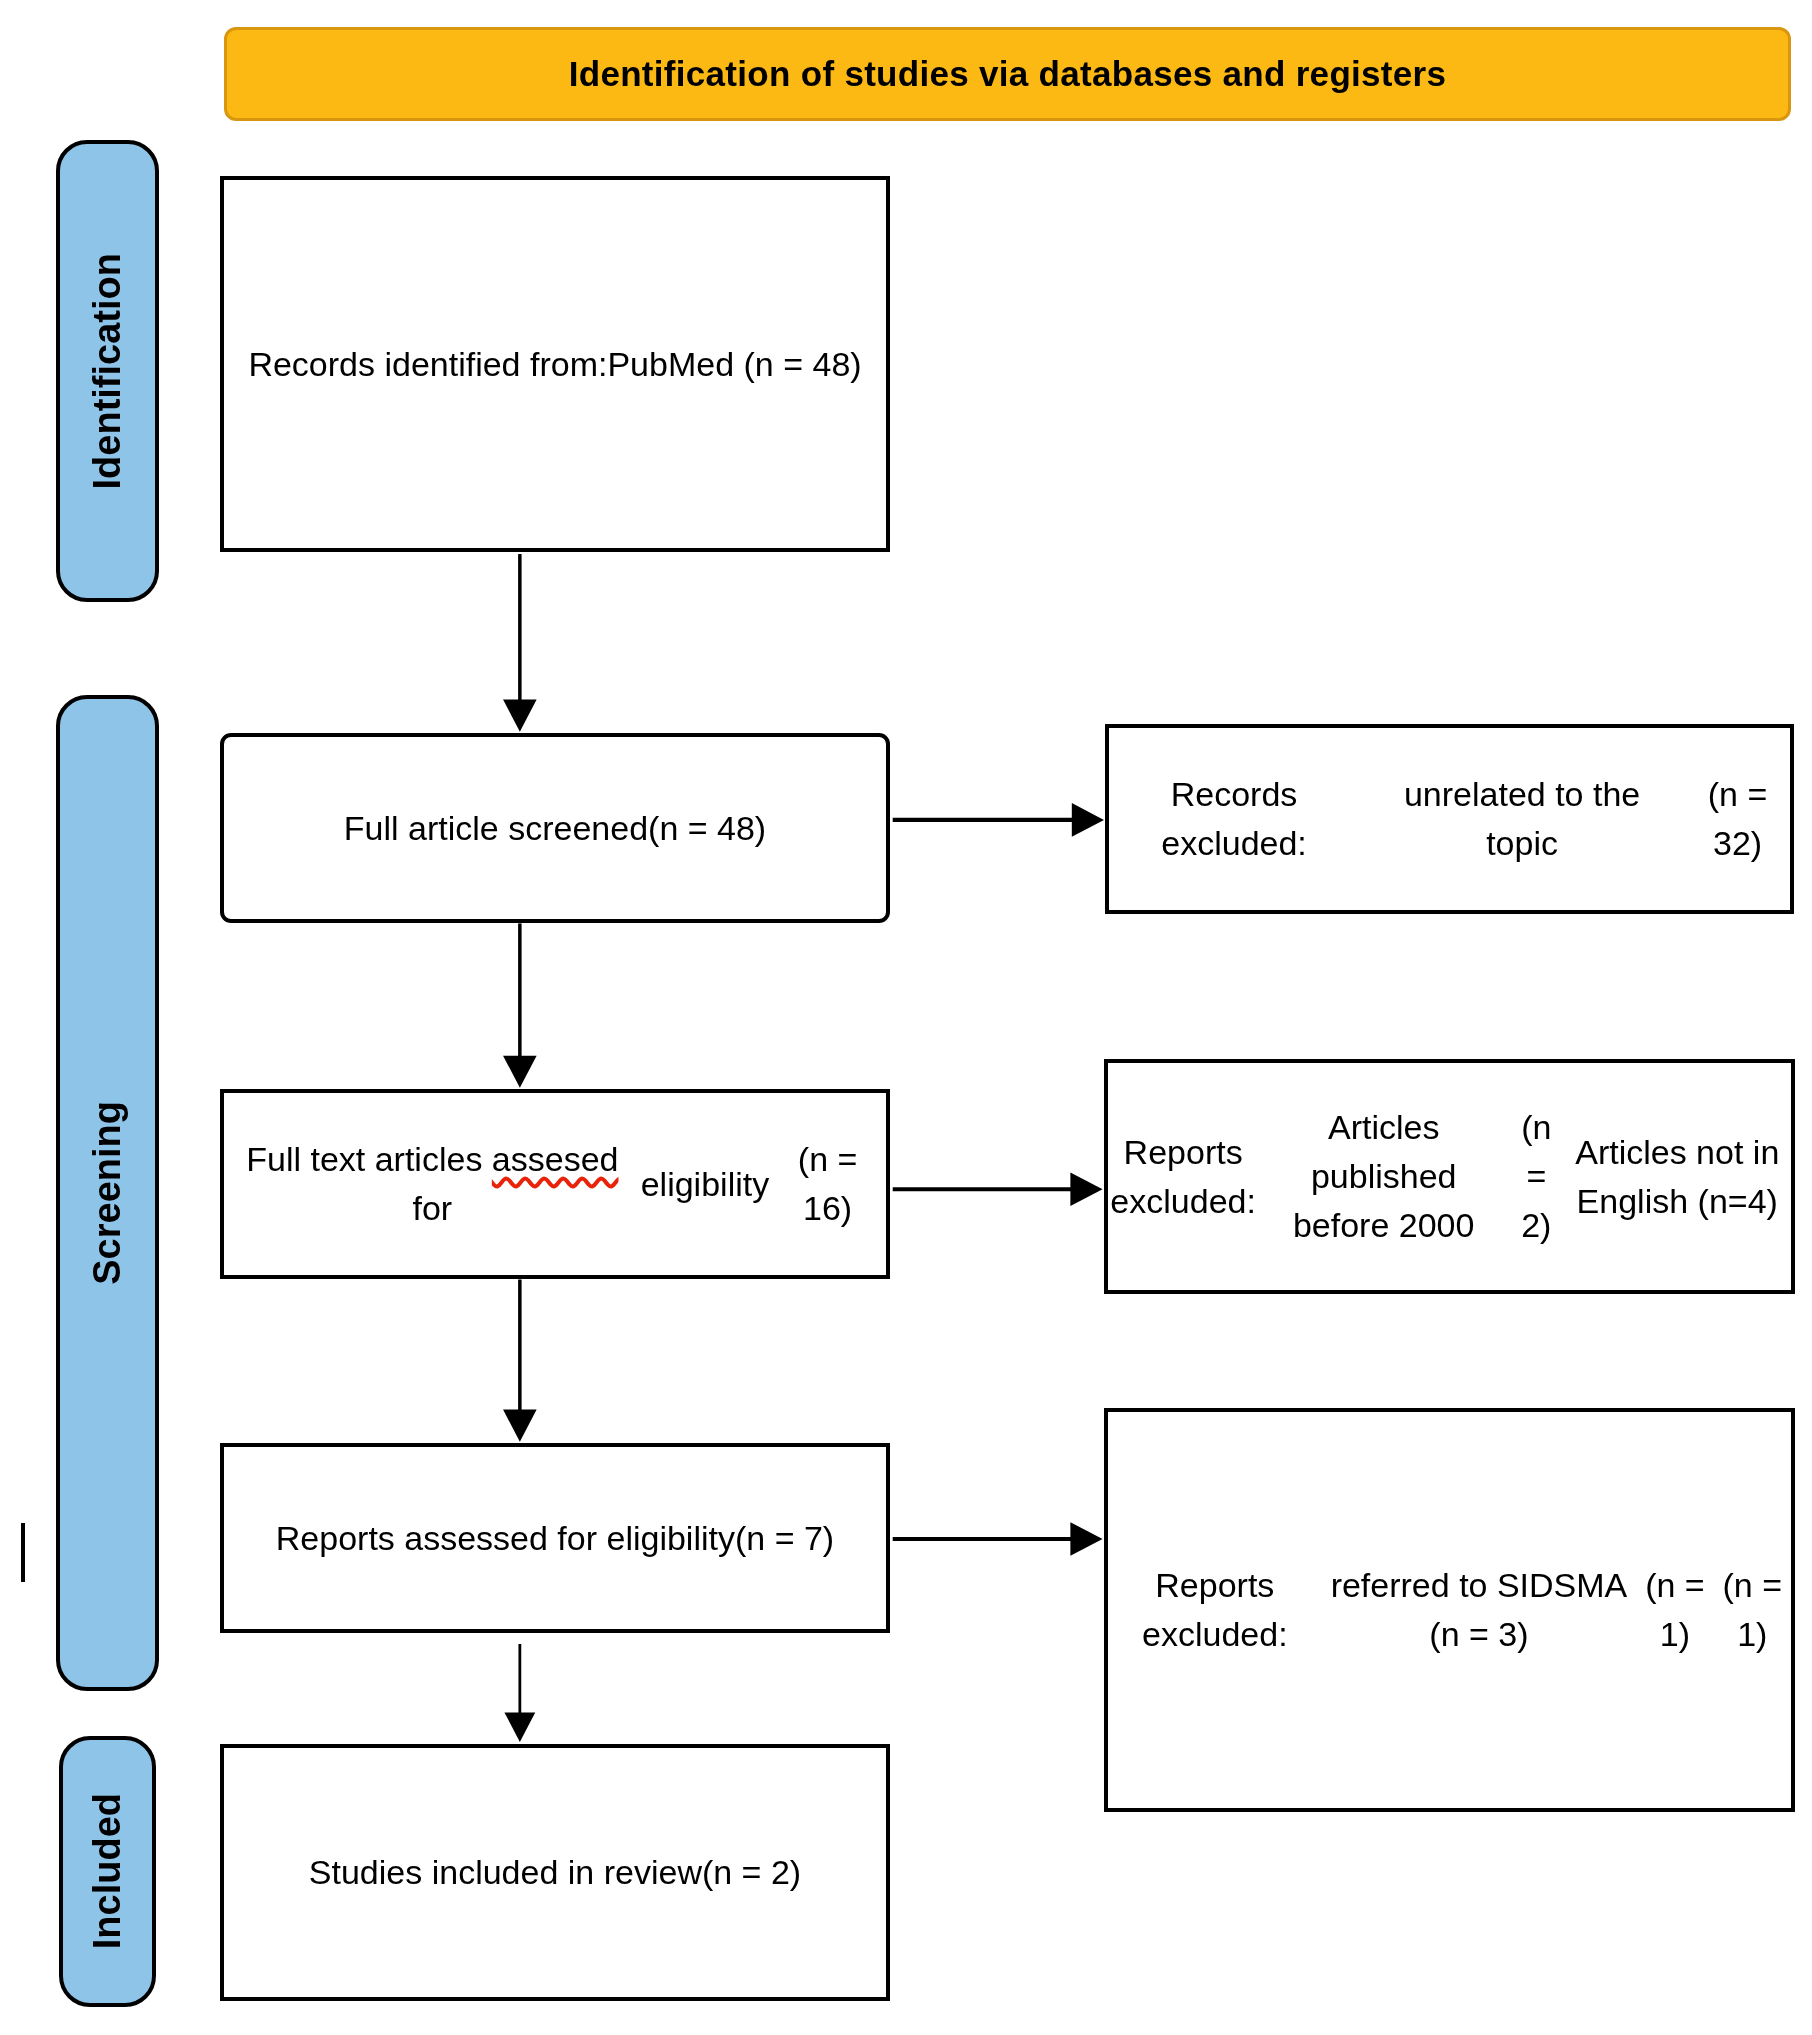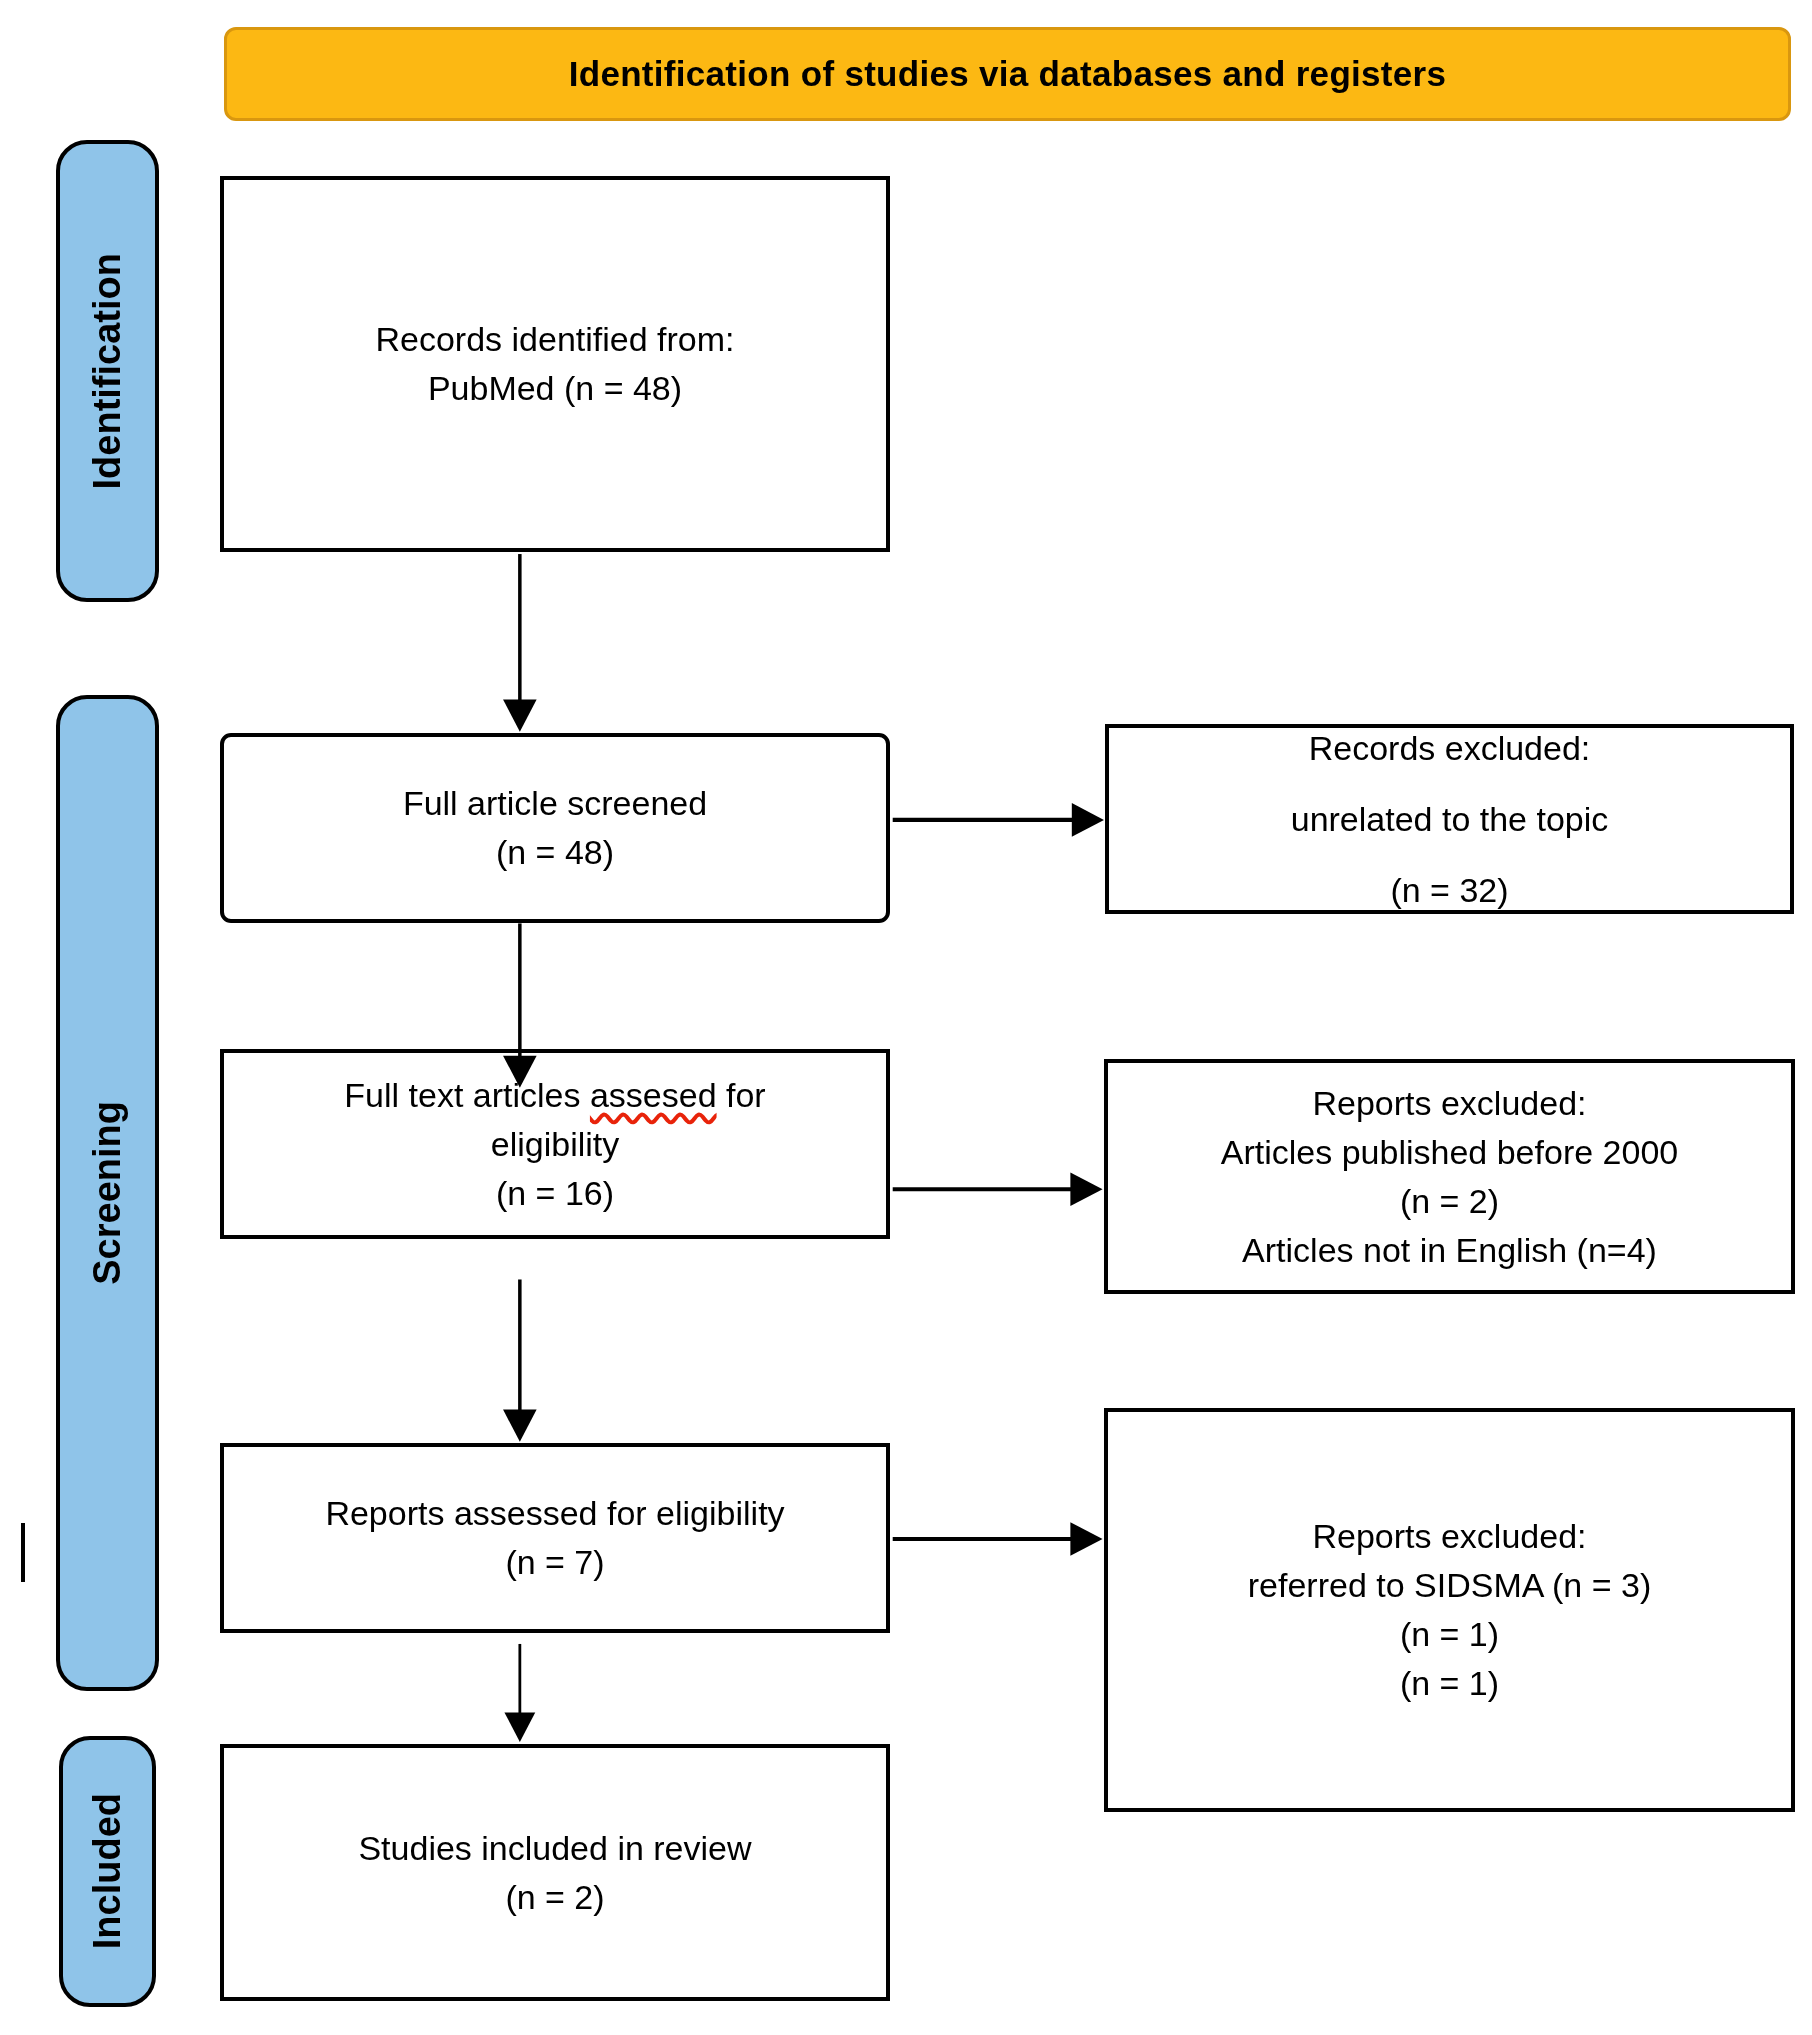--- a/index.html
+++ b/index.html
@@ -59,32 +59,32 @@
   #bar-screening      { top: 695px;  height: 996px; }
   #bar-included       { top: 1736px; height: 271px; left: 59px; width: 97px; }
 
   
   .fbox {
     position: absolute;
     background: #ffffff;
     border: 4.9px solid #000000;
     box-sizing: border-box;
     display: flex;
-    flex-direction: column;
+    flex-direction: row;
     align-items: center;
     justify-content: center;
     text-align: center;
     font-size: 34px;
     line-height: 49px;
   }
   .ebox { border-width: 4.2px; }
 
   #box-records-identified { left: 220px;  top: 176px;  width: 670px; height: 376px; }
   #box-article-screened   { left: 220px;  top: 733px; width: 670px; height: 190px; border-radius: 11px; }
-  #box-fulltext-assessed  { left: 220px;  top: 1049px; width: 670px; height: 190px; }
+  #box-fulltext-assessed  { left: 220px;  top: 1089px; width: 670px; height: 190px; }
   #box-reports-assessed   { left: 220px;  top: 1443px; width: 670px; height: 190px; }
   #box-studies-included   { left: 220px;  top: 1744px; width: 670px; height: 257px; }
 
   #box-records-excluded             { left: 1105px; top: 724px; width: 689px; height: 190px; gap: 22px; }
   #box-reports-excluded-screening   { left: 1104px; top: 1059px; width: 691px; height: 235px; }
   #box-reports-excluded-eligibility { left: 1104px; top: 1408px; width: 691px; height: 404px; }
 
   .squiggle {
     text-decoration-line: underline;
     text-decoration-style: wavy;

